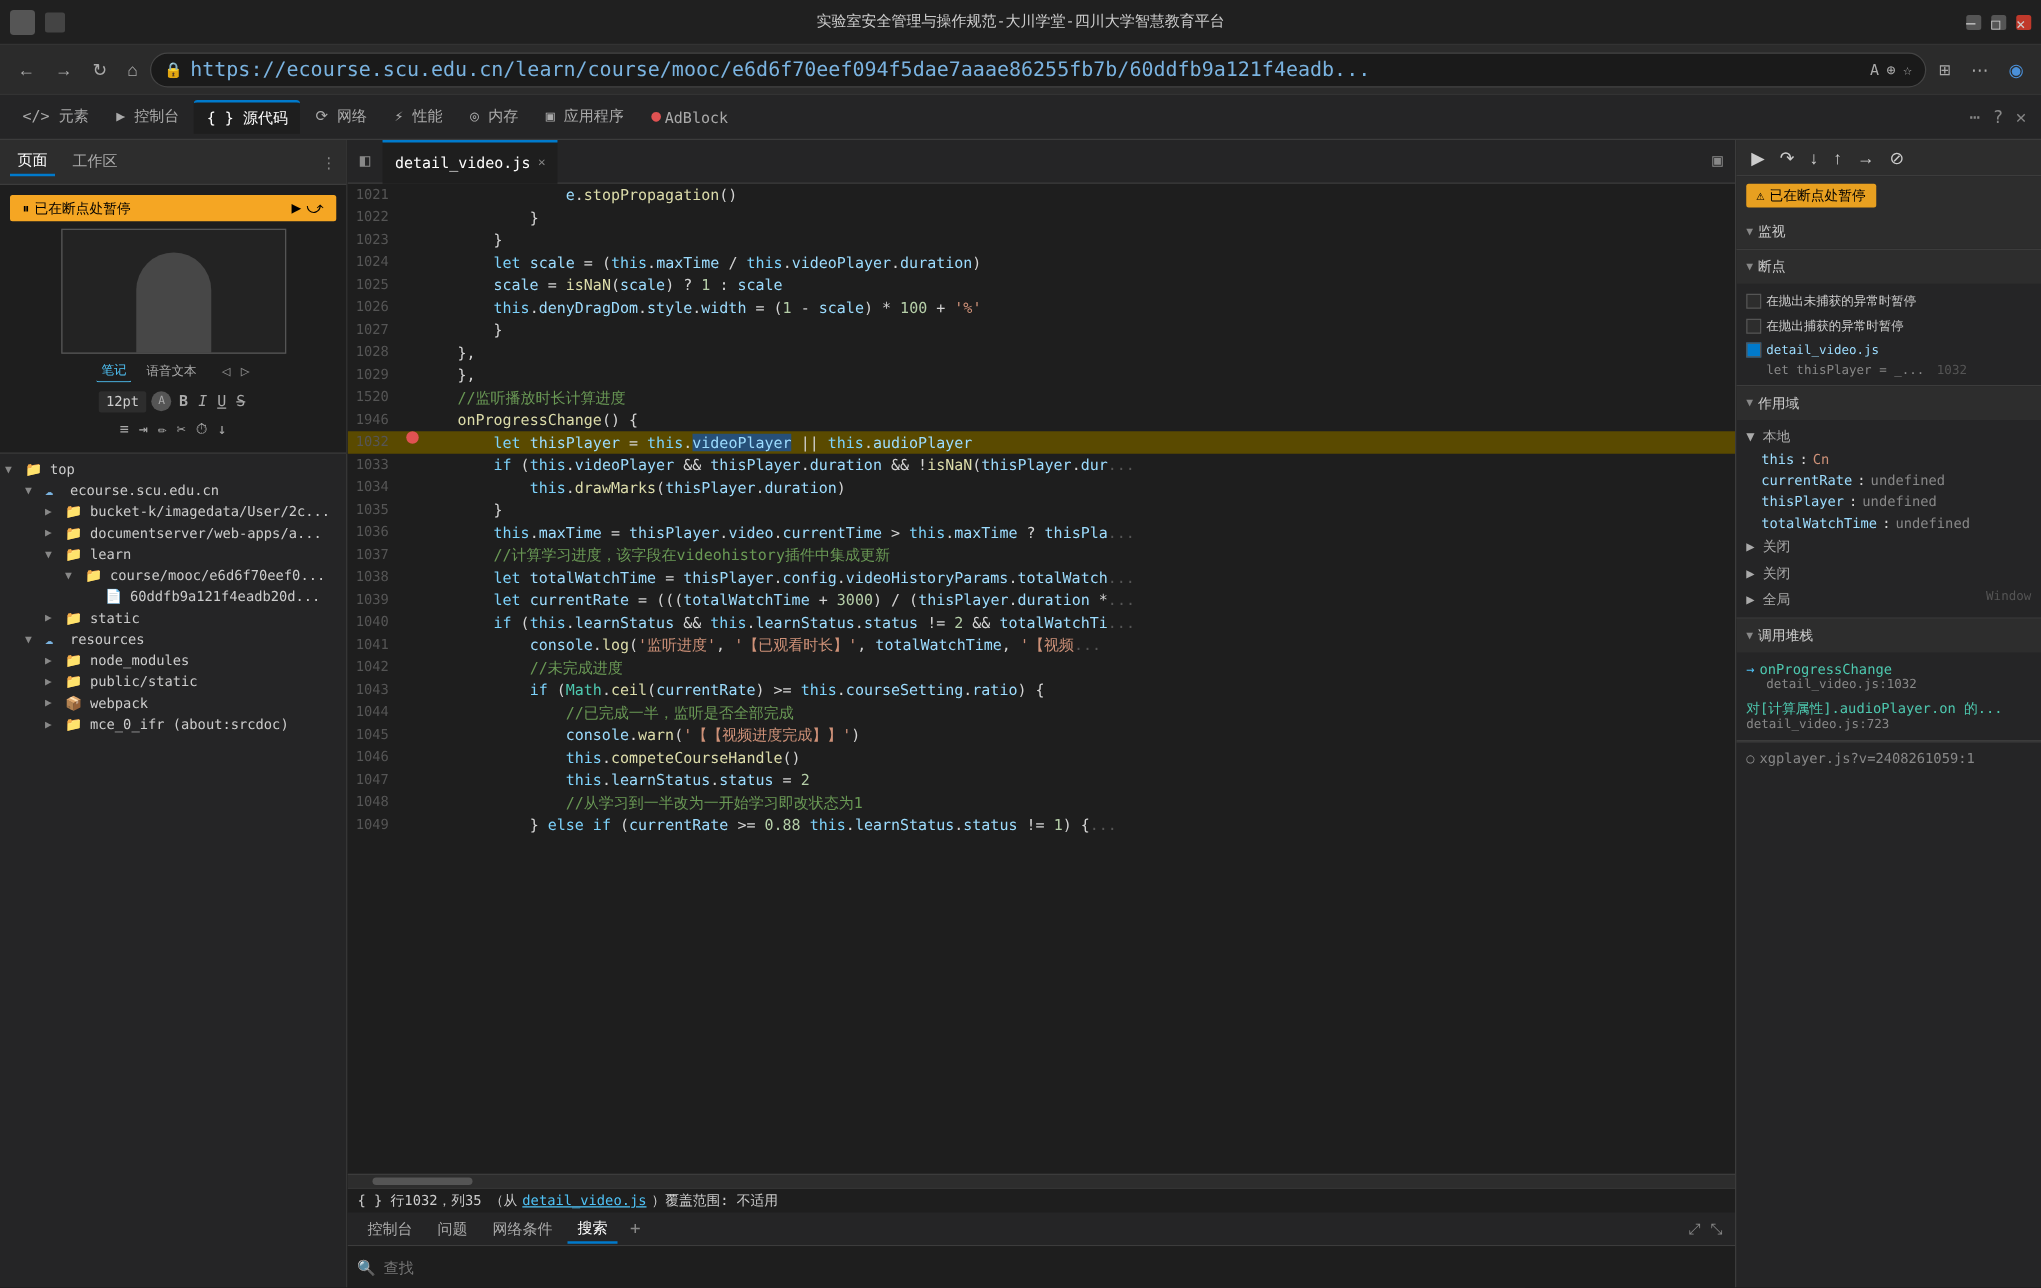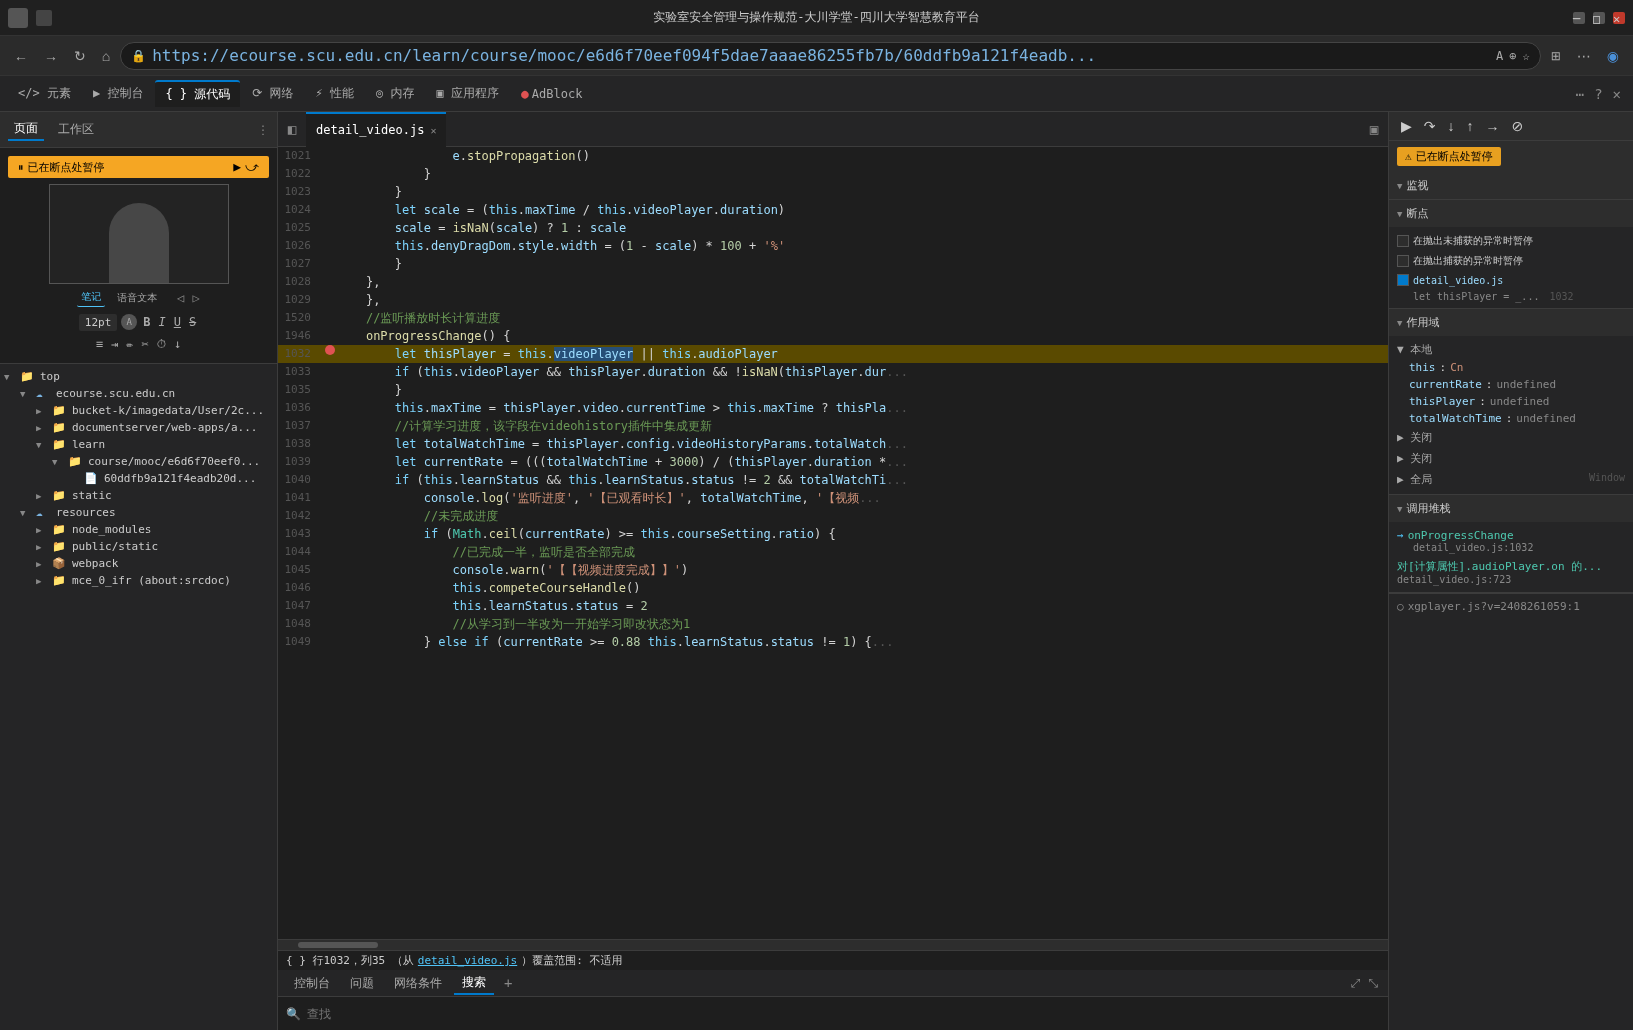--- a/index.html
+++ b/index.html
@@ -604,20 +604,25 @@
             </span>
           <span class="line-content">        <span class="kw">let</span> <span class="prop">thisPlayer</span> <span class="op">=</span> <span class="kw">this</span><span class="op">.</span><span style="background:#264f78;color:#9cdcfe;">videoPlayer</span> <span class="op">||</span> <span class="kw">this</span><span class="op">.</span><span class="prop">audioPlayer</span></span>
         </div>
 
         <div class="code-line">
           <span class="line-num">1033</span>
           <span class="breakpoint-dot"></span>
           <span class="line-content">        <span class="kw">if</span> <span class="op">(</span><span class="kw">this</span><span class="op">.</span><span class="prop">videoPlayer</span> <span class="op">&amp;&amp;</span> <span class="prop">thisPlayer</span><span class="op">.</span><span class="prop">duration</span> <span class="op">&amp;&amp;</span> <span class="op">!</span><span class="fn">isNaN</span><span class="op">(</span><span class="prop">thisPlayer</span><span class="op">.</span><span class="prop">dur</span><span style="color:#555">...</span></span>
         </div>
 
+        <div class="code-line">
+          <span class="line-num">1034</span>
+          <span class="breakpoint-dot"></span>
+          <span class="line-content">            <span class="kw">this</span><span class="op">.</span><span class="fn">drawMarks</span><span class="op">(</span><span class="prop">thisPlayer</span><span class="op">.</span><span class="prop">duration</span><span class="op">)</span></span>
+        </div>
 
         <div class="code-line">
           <span class="line-num">1035</span>
           <span class="breakpoint-dot"></span>
           <span class="line-content">        <span class="op">}</span></span>
         </div>
 
         <div class="code-line">
           <span class="line-num">1036</span>
           <span class="breakpoint-dot"></span>

